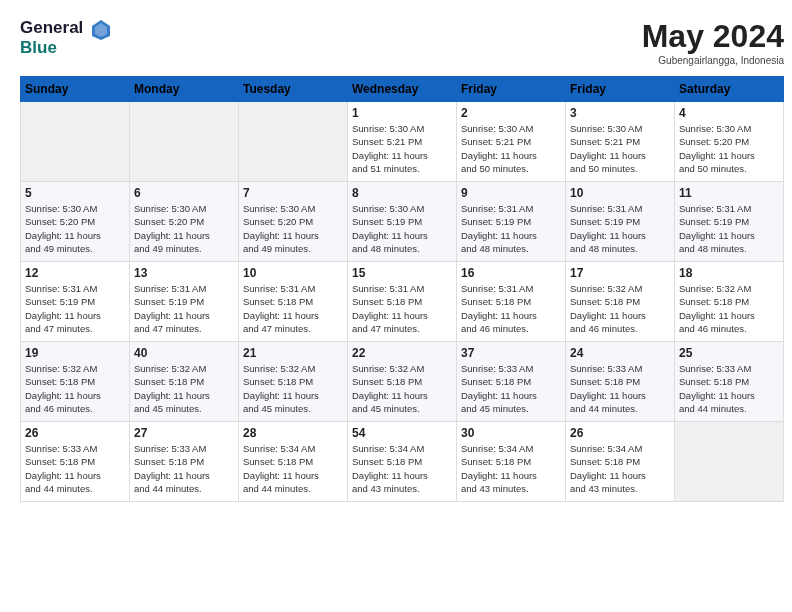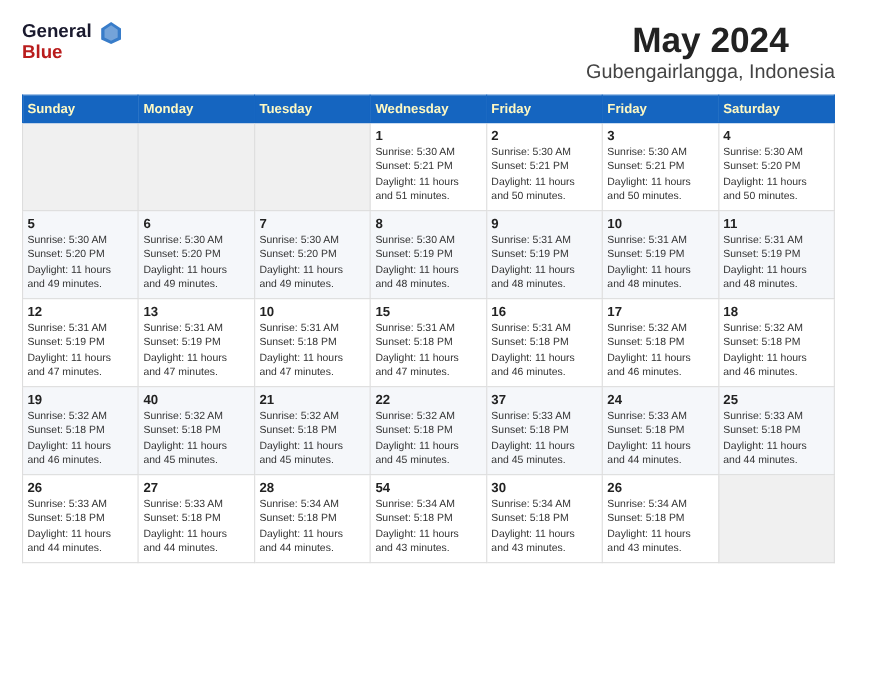--- a/index.html
+++ b/index.html
@@ -6,57 +6,56 @@
     body {
       font-family: Arial, sans-serif;
       background: #fff;
       width: 792px;
       height: 612px;
       overflow: hidden;
     }
     .page {
       width: 792px;
       height: 432px;
-      padding: 18px 33px 10px 20px;
+      padding: 18px 8px 10px 20px;
       display: flex;
       flex-direction: column;
     }
     .header {
       display: flex;
       justify-content: space-between;
       align-items: flex-start;
       margin-bottom: 10px;
     }
     .logo {
       display: flex;
       align-items: center;
     }
     .title-block {
       text-align: right;
     }
     .month-year {
       font-size: 32px;
       font-weight: bold;
       color: #222;
-      text-align: center;
     }
     .location {
-      font-size: 18px;
+      font-size: 10px;
       color: #444;
     }
     .calendar {
       flex: 1;
       border: 1px solid #ccc;
       border-collapse: collapse;
       width: 100%;
       table-layout: fixed;
     }
     .calendar th {
       background-color: #1565c0;
-      color: #fef9c3;
+      color: #000000;
       font-size: 12px;
       font-weight: bold;
       padding: 5px 4px;
       text-align: left;
       border: 1px solid #1565c0;
     }
     .calendar td {
       vertical-align: top;
       font-size: 10px;
       color: #333;
@@ -96,21 +95,21 @@
       <div>
         <div style="display:flex;align-items:center;">
           <div style="font-size:17px;font-weight:bold;color:#1a1a2e;line-height:1.15;">
             <span style="color:#1a1a2e;">General</span>
             <svg width="22" height="22" viewBox="0 0 22 22" style="vertical-align:middle;margin-left:2px;">
               <polygon points="11,2 20,8 20,18 11,22 2,18 2,8" fill="#1565c0" opacity="0.85"></polygon>
               <polygon points="11,5 17,9 17,16 11,19 5,16 5,9" fill="#fff" opacity="0.3"></polygon>
             </svg>
           </div>
         </div>
-        <div style="font-size:17px;font-weight:bold;color:#b91c1c;line-height:1.15;margin-top:-2px;">Blue</div>
+        <div style="font-size:17px;font-weight:bold;color:#0f766e;line-height:1.15;margin-top:-2px;">Blue</div>
       </div>
     </div>
     <div class="title-block">
       <div class="month-year">May 2024</div>
       <div class="location">Gubengairlangga, Indonesia</div>
     </div>
   </div>
 
   <table class="calendar">
     <thead>

